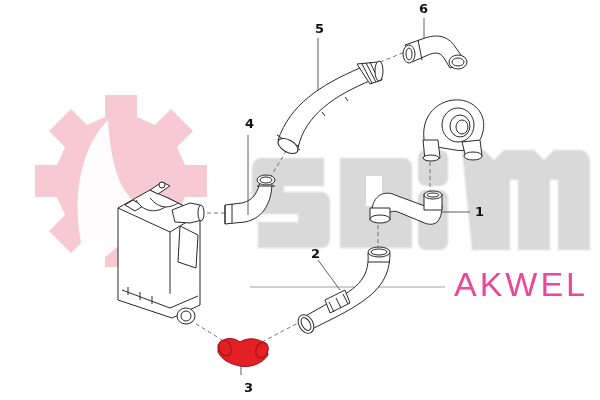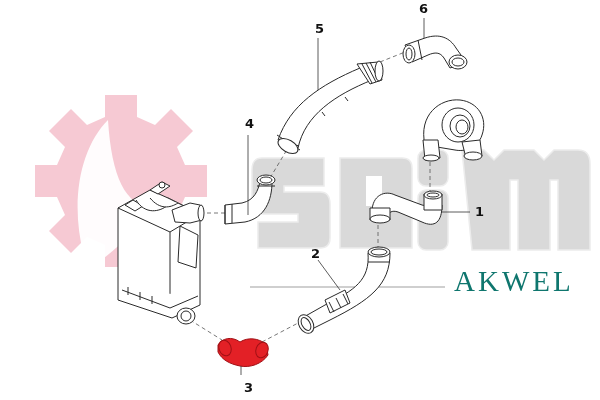--- a/index.html
+++ b/index.html
@@ -1,19 +1,19 @@
 <!DOCTYPE html>
 <html><head>
   <meta charset="utf-8">
   <style>
     html, body { margin: 0; padding: 0; background: #ffffff; }
     body { width: 600px; height: 400px; overflow: hidden; position: relative; font-family: "Liberation Sans", sans-serif; }
     .canvas { position: absolute; left: 0; top: 0; width: 600px; height: 400px; }
     .callout { position: absolute; font-family: "DejaVu Sans", sans-serif; font-size: 13px; font-weight: bold; color: #111; line-height: 1; }
-    .brand-text { position: absolute; font-family: Liberation Serif, serif; font-size: 29px; letter-spacing: 3px; color: #0f766e; font-weight: normal; }
+    .brand-text { position: absolute; font-family: Liberation Sans, sans-serif; font-size: 34px; letter-spacing: 3px; color: #ec4899; font-weight: normal; }
   </style>
 </head>
 <body>
 
 <div class="canvas">
   <svg width="600" height="400" viewBox="0 0 600 400" xmlns="http://www.w3.org/2000/svg">
 
     <g>
       <path d="M95,95 h32 v22 l18,8 l16,-16 l22,22 l-16,16 l8,18 h22 v32 h-22 l-8,18 l16,16 l-22,22 l-16,-16 l-18,8 v22 h-32 v-22 l-18,-8 l-16,16 l-22,-22 l16,-16 l-8,-18 h-22 v-32 h22 l8,-18 l-16,-16 l22,-22 l16,16 l18,-8 z" fill="#f6c9d3" transform="translate(10,0) scale(1.0)"></path>
       <path d="M108,120 C78,150 68,210 88,270 C110,255 130,235 165,205 C130,215 112,185 108,120 Z" fill="#ffffff" opacity="0.95"></path>

